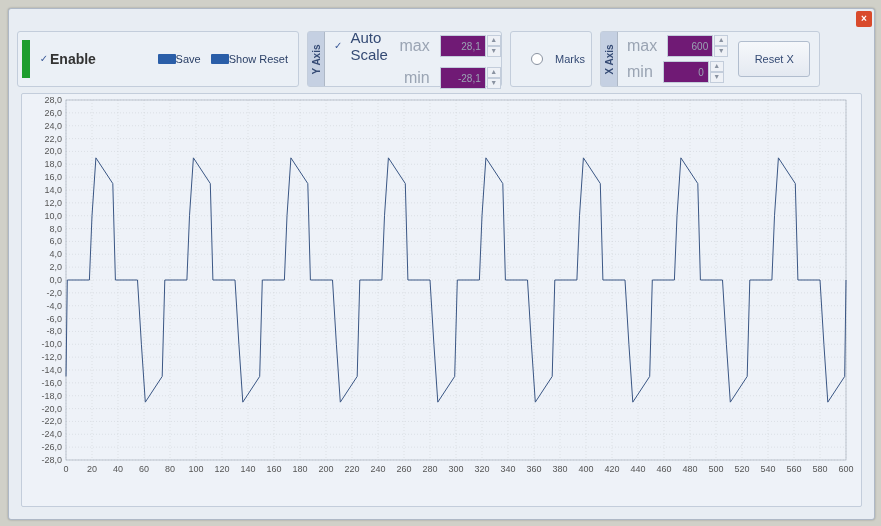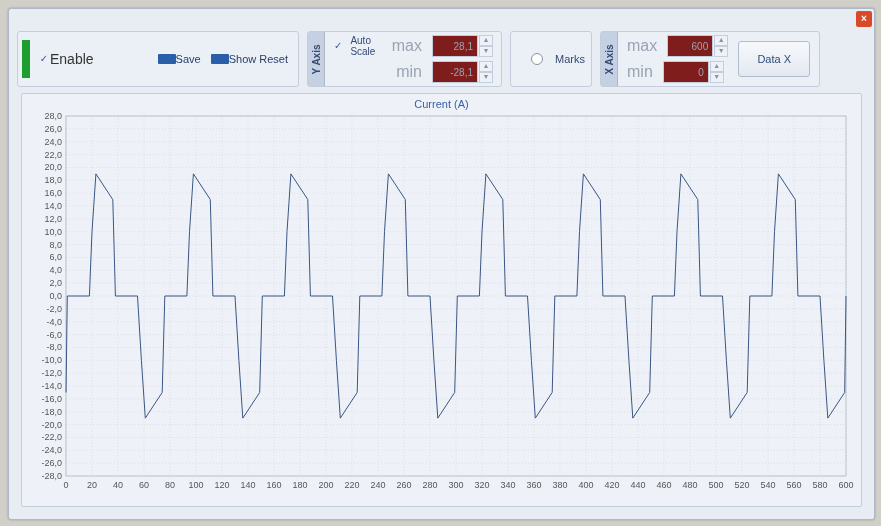--- a/index.html
+++ b/index.html
@@ -4,30 +4,30 @@
 <style>
   body{margin:0;background:#d0d0c8;font-family:Verdana,Geneva,sans-serif;font-size:11px;overflow:hidden}
   .window{position:relative;margin:8px;width:865px;height:510px;background:#e8edf3;border:1px solid #aeb8c6;border-radius:3px;box-shadow:0 0 2px rgba(0,0,0,.3)}
   .titlebar{height:18px;position:relative}
   .close-icon{position:absolute;right:2px;top:2px;width:16px;height:16px;background:#d94a2b;border-radius:2px;line-height:16px;text-align:center;color:#fff;font-weight:bold;font-size:10px;cursor:pointer}
   .toolbar{display:flex;align-items:flex-start;gap:8px;padding:4px 8px}
   .panel{background:#ebf0f6;border:1px solid #c3cddb;border-radius:3px;display:flex;align-items:center;height:54px;position:relative}
   .panel.enable{width:280px}
   .greenbar{width:8px;height:38px;background:#1e9e2e;margin:0 8px 0 4px}
   .check{display:inline-block;width:12px;height:12px;text-align:center;line-height:12px;font-size:10px;color:#3b5998}
-  .enable-label{font-size:14px;color:#333;font-weight:normal}
+  .enable-label{font-size:14px;color:#333;font-weight:bold}
   .lbtn{display:flex;align-items:center;gap:0;margin-left:auto;margin-right:10px;color:#2a3f66;font-size:11px;cursor:pointer}
   .lbtn .sw{width:18px;height:10px;background:#2a5ea8;border-radius:1px}
   .axis-panel{position:relative;padding-left:18px}
   .axis-tab{position:absolute;left:0;top:0;bottom:0;width:16px;background:#c5d0e2;border-right:1px solid #aeb8c6;display:flex;align-items:center;justify-content:center}
   .axis-tab span{transform:rotate(-90deg);font-size:10px;color:#344a74;white-space:nowrap;font-weight:bold}
   .yaxis-content{display:flex;flex-direction:column;gap:4px;padding:4px 8px}
   .row{display:flex;align-items:center;gap:8px}
   .spin{display:flex;align-items:center}
-  .spin input{width:38px;height:18px;border:1px solid #c3cddb;background:#7f1d1d;font-size:10px;color:#9aa4b3;text-align:right;padding-right:4px}
+  .spin input{width:38px;height:18px;border:1px solid #c3cddb;background:#701a75;font-size:10px;color:#9aa4b3;text-align:right;padding-right:4px}
   .spin .updn{display:flex;flex-direction:column;margin-left:1px}
   .spin .updn div{width:12px;height:9px;background:#eef1f6;border:1px solid #c3cddb;font-size:7px;line-height:7px;text-align:center;color:#8a93a1;cursor:pointer}
   .faint{color:#9aa4b3;font-size:16px;margin-right:2px}
   .marks{display:flex;align-items:center;gap:12px;padding:0 20px}
   .radio{width:10px;height:10px;border:1px solid #8a93a1;border-radius:50%;background:#fff}
   .xaxis-content{display:flex;gap:10px;align-items:center;padding:4px 8px}
   .xcol{display:flex;flex-direction:column;gap:4px}
   .resetbtn{width:70px;height:34px;background:linear-gradient(#f6f8fb,#e4e9f1);border:1px solid #b1bdce;border-radius:3px;display:flex;align-items:center;justify-content:center;color:#344a74;font-size:11px;cursor:pointer;margin-right:6px}
   .chartbox{position:absolute;left:12px;right:12px;top:84px;bottom:12px;background:#eef2f8;border:1px solid #c3cddb;border-radius:2px}
   .chart-title{text-align:center;font-size:11px;color:#3b5fa6;padding-top:4px}
@@ -60,21 +60,21 @@
       </div>
     </div>
 
     <div class="panel axis-panel" style="width:175px">
       <div class="axis-tab">
           <span>Y Axis</span>
         </div>
       <div class="yaxis-content">
         <div class="row">
           <span class="check">✓</span>
-          <span style="color:#344a74;font-size:10px">Auto Scale</span>
+          <span style="color:#344a74;font-size:15px">Auto Scale</span>
           <span class="faint">max</span>
           <div class="spin">
             <input disabled="" value="28,1" style="">
             <div class="updn">
                 <div>▲</div>
                 <div>▼</div>
               </div>
           </div>
         </div>
         <div class="row" style="justify-content:flex-end">
@@ -117,27 +117,26 @@
             <span class="faint">min</span>
             <div class="spin">
               <input disabled="" value="0" style="">
               <div class="updn">
                   <div>▲</div>
                   <div>▼</div>
                 </div>
             </div>
           </div>
         </div>
-        <div class="resetbtn">Data X</div>
+        <div class="resetbtn">Reset X</div>
       </div>
     </div>
   </div>
 
   <div class="chartbox">
-    <div class="chart-title">Current (A)</div>
     <svg id="chart-svg" width="832" height="388">
         <g class="grid">
           <line x1="44" y1="6" x2="44" y2="366"></line>
           <line x1="70" y1="6" x2="70" y2="366"></line>
           <line x1="96" y1="6" x2="96" y2="366"></line>
           <line x1="122" y1="6" x2="122" y2="366"></line>
           <line x1="148" y1="6" x2="148" y2="366"></line>
           <line x1="174" y1="6" x2="174" y2="366"></line>
           <line x1="200" y1="6" x2="200" y2="366"></line>
           <line x1="226" y1="6" x2="226" y2="366"></line>

